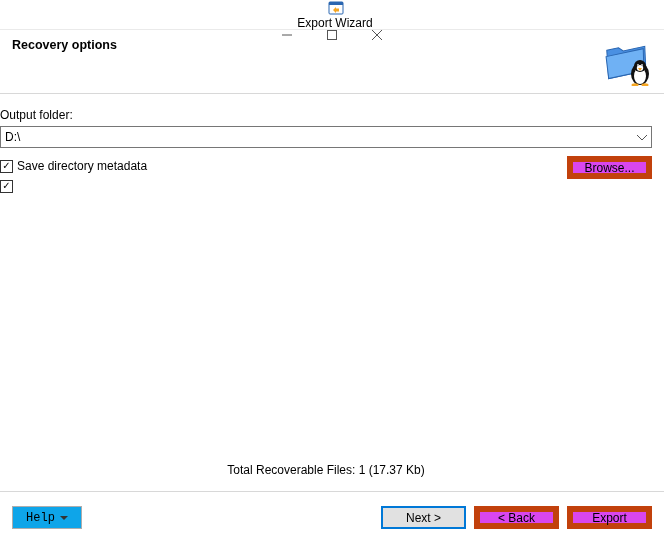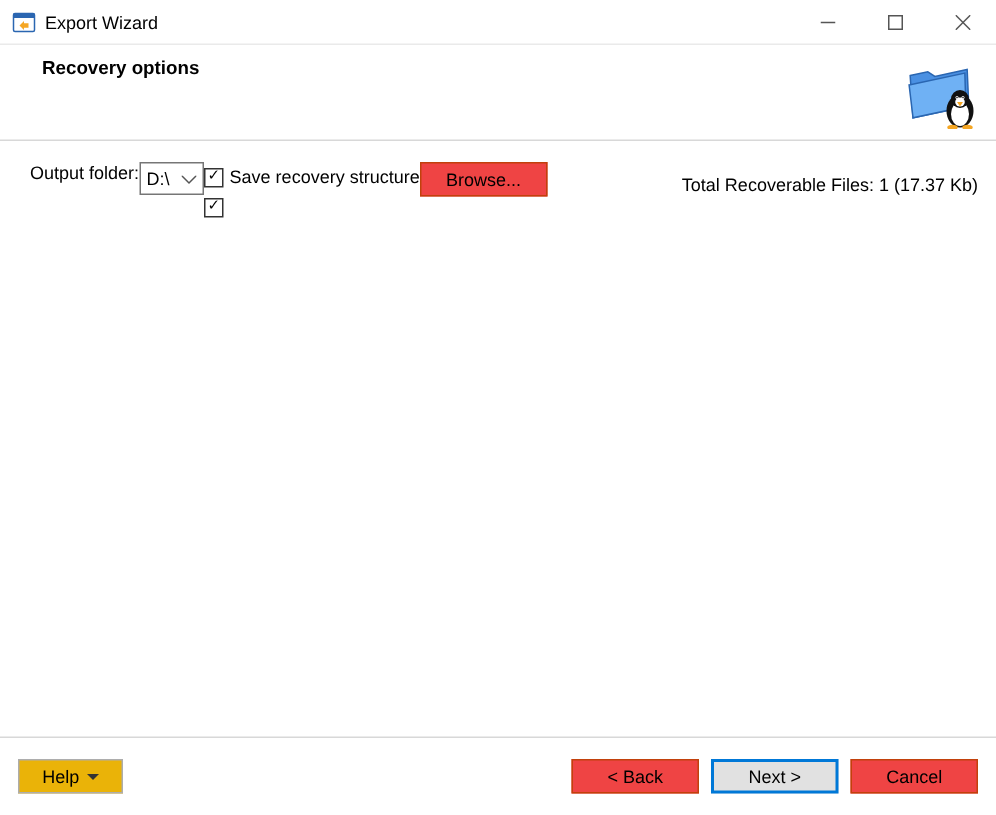--- a/index.html
+++ b/index.html
@@ -15,20 +15,21 @@
     flex-direction: column;
     overflow: hidden;
   }
   
   .titlebar {
     height: 30px;
     background: #fff;
     display: flex;
     align-items: center;
     border-bottom: 1px solid #eaeaea;
+    flex-direction: column;
   }
   .titlebar .app-icon {
     width: 16px; height: 16px;
     margin-left: 8px;
     display: inline-flex;
     align-items: center;
     justify-content: center;
   }
   .titlebar .title {
     margin-left: 6px;
@@ -39,21 +40,21 @@
   .winbtn {
     width: 45px;
     display: flex;
     align-items: center;
     justify-content: center;
     color: #555;
   }
 
   
   .header {
-    padding: 8px 12px 16px 28px;
+    padding: 8px 12px 16px 12px;
     border-bottom: 1px solid #d8d8d8;
     position: relative;
     min-height: 64px;
   }
   .header .heading {
     font-weight: bold;
     font-size: 12.5px;
     margin-bottom: 3px;
   }
   .header .subheading {
@@ -63,23 +64,23 @@
     position: absolute;
     right: 10px;
     top: 4px;
     width: 52px;
     height: 52px;
   }
 
   
   .main {
     flex: 1;
-    padding: 14px 12px 8px 20px;
-    display: flex;
-    flex-direction: row;
+    padding: 14px 12px 8px 0;
+    display: flex;
+    flex-direction: column;
   }
   .label { margin-bottom: 4px; }
   .combo-row {
     display: flex;
     margin-bottom: 8px;
   }
   .combo {
     flex: 1;
     height: 22px;
     border: 1px solid #767676;
@@ -113,22 +114,22 @@
     border: 1px solid #333;
     display: inline-flex;
     align-items: center;
     justify-content: center;
     font-size: 10px;
     line-height: 1;
   }
   .btn {
     min-width: 85px;
     height: 23px;
-    border: 1px solid #c2410c;
-    background: #ef4444;
+    border: 6px solid #c2410c;
+    background: #d946ef;
     display: inline-flex;
     align-items: center;
     justify-content: center;
     padding: 0 10px;
     font-family: inherit;
     font-size: 12px;
     cursor: default;
   }
   .btn.primary { border: 2px solid #0078d7; background: #e1e1e1; }
 
@@ -143,27 +144,28 @@
     display: flex;
     align-items: center;
     gap: 8px;
     background: #fff;
   }
   .footer .left { flex: 1; display:flex; }
   .help-btn {
     min-width: 70px;
     height: 23px;
     border: 1px solid #adadad;
-    background: #eab308;
+    background: #0ea5e9;
     display: inline-flex;
     align-items: center;
     justify-content: center;
     gap: 5px;
     padding: 0 10px;
     font-size: 12px;
+    font-family: Liberation Mono, monospace;
   }
   .tri-down {
     width: 0; height: 0;
     border-left: 4px solid transparent;
     border-right: 4px solid transparent;
     border-top: 4px solid #333;
   }
 </style>
 </head>
 <body>
@@ -235,21 +237,21 @@
             <path d="M0 0 L5 5 L10 0" fill="none" stroke="#555" stroke-width="1"></path>
           </svg>
       </span>
     </div>
   </div>
 
   <div class="row2">
     <div class="checks">
       <label class="chk">
         <span class="chkbox">✓</span>
-        <span>Save recovery structure</span>
+        <span>Save directory metadata</span>
       </label>
       <label class="chk">
         <span class="chkbox">✓</span>
       </label>
     </div>
     <button class="btn">
       <span>Browse...</span>
     </button>
   </div>
 
@@ -258,22 +260,22 @@
   <div class="stats">Total Recoverable Files: 1 (17.37 Kb)</div>
 </div>
 
 <div class="footer">
   <div class="left">
     <button class="help-btn">
       <span>Help</span>
       <span class="tri-down"></span>
     </button>
   </div>
-  <button class="btn">
-    <span>&lt; Back</span>
-  </button>
   <button class="btn primary">
     <span>Next &gt;</span>
   </button>
   <button class="btn">
-    <span>Cancel</span>
+    <span>&lt; Back</span>
   </button>
+  <button class="btn">
+    <span>Export</span>
+  </button>
 </div>
 
 </body></html>

